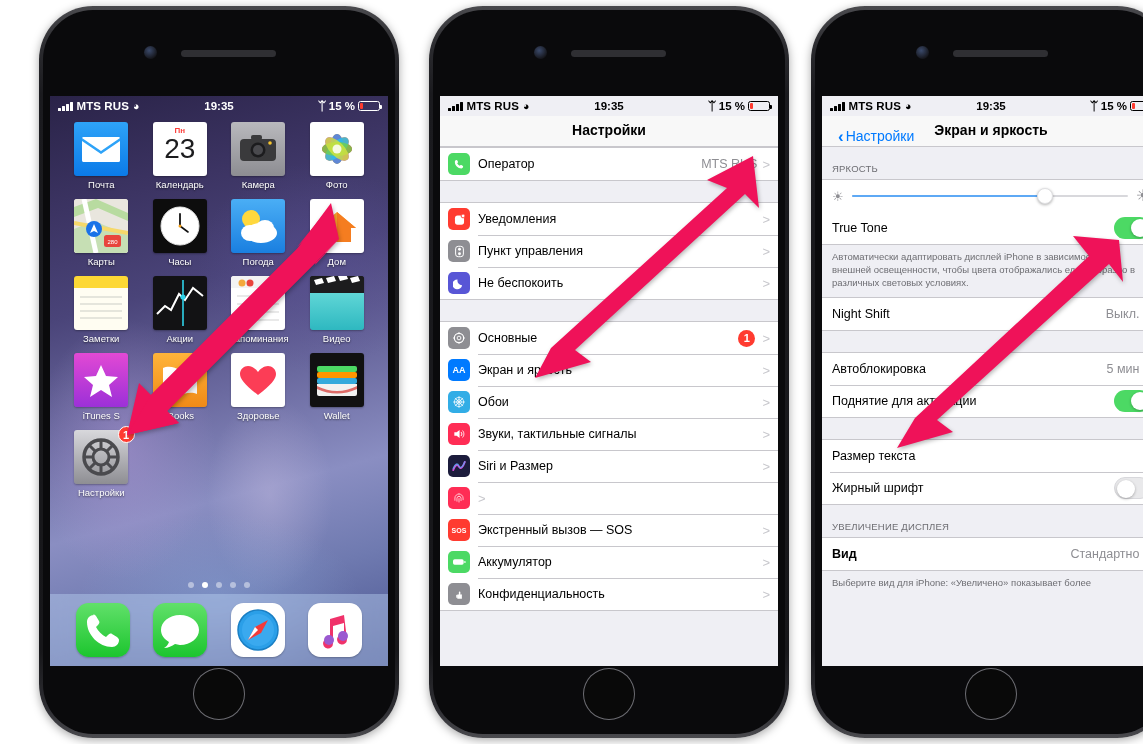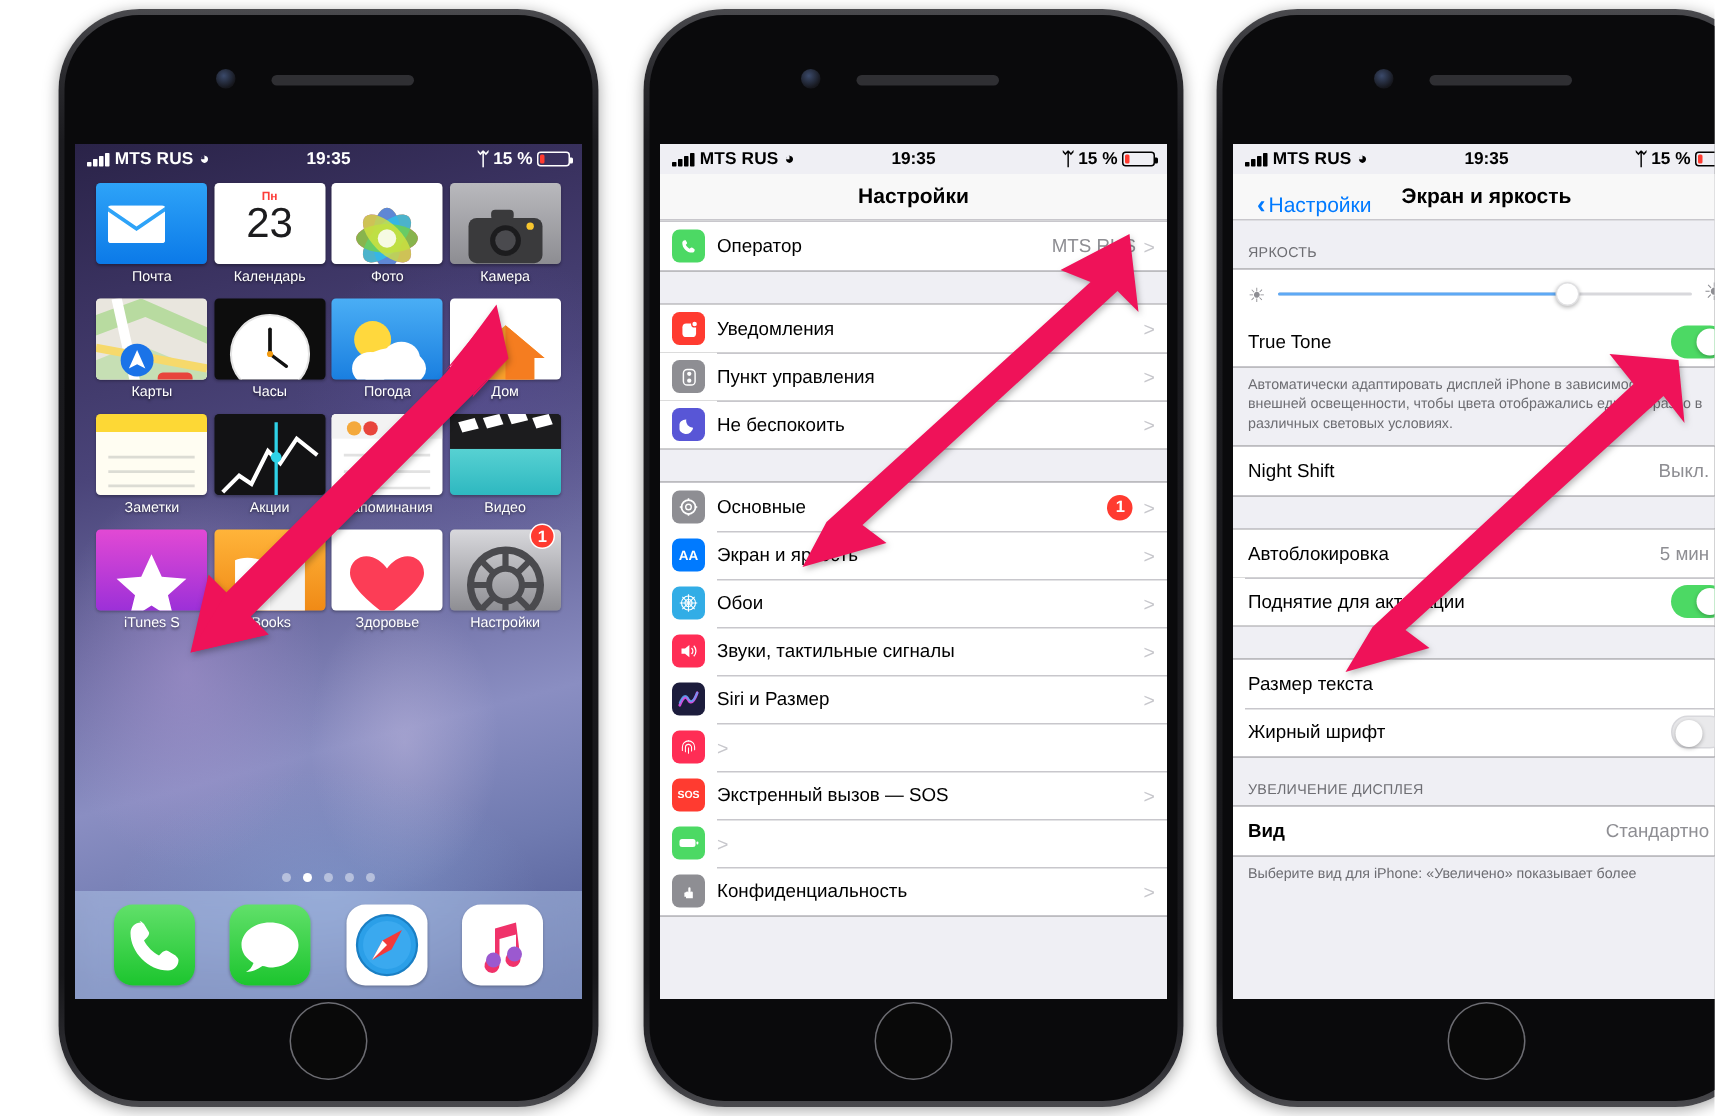--- a/index.html
+++ b/index.html
@@ -59,21 +59,21 @@
   .home:before { content:""; position:absolute; inset:0;
     background:
       radial-gradient(ellipse 140px 200px at 22% 62%, rgba(170,150,210,.55), transparent 65%),
       radial-gradient(ellipse 180px 160px at 78% 30%, rgba(90,80,150,.5), transparent 65%),
       radial-gradient(ellipse 200px 120px at 50% 88%, rgba(140,170,220,.45), transparent 70%),
       radial-gradient(ellipse 90px 140px at 65% 70%, rgba(200,190,225,.4), transparent 70%);}
   .hs-status { position:relative; z-index:3; }
   .grid { position:relative; z-index:2; padding:6px 12px 0; display:grid;
           grid-template-columns:repeat(4,1fr); row-gap:9px; }
   .app { display:flex; flex-direction:column; align-items:center; position:relative; }
-  .app .ic { width:74px; height:54px; border-radius:3px; position:relative;
+  .app .ic { width:54px; height:54px; border-radius:3px; position:relative;
              overflow:hidden; box-shadow:0 1px 2px rgba(0,0,0,.3); }
   .app .lb { margin-top:3px; font-size:9.5px; color:#fff; text-shadow:0 1px 2px rgba(0,0,0,.6);
              white-space:nowrap; }
   .badge { position:absolute; top:-4px; right:6px; min-width:17px; height:17px; border-radius:9px;
            background:#ff3b30; color:#fff; font-size:11px; font-weight:bold; line-height:17px;
            text-align:center; border:1.5px solid #fff; z-index:5; padding:0 3px; }
   .dots { position:absolute; left:0; right:0; bottom:78px; display:flex; justify-content:center;
           gap:8px; z-index:3; }
   .dots i { width:6px; height:6px; border-radius:50%; background:rgba(255,255,255,.45); }
   .dots i.on { background:#fff; }
@@ -220,49 +220,49 @@
               <div class="lb">Почта</div>
             </div>
             <div class="app">
               <div class="ic ic-cal">
                 <div class="d1">Пн</div>
                 <div class="d2">23</div>
               </div>
               <div class="lb">Календарь</div>
             </div>
             <div class="app">
+              <div class="ic ic-camera">
+                <svg viewBox="0 0 54 54">
+                    <rect x="9" y="17" width="36" height="22" rx="4" fill="#3a3a3c"></rect>
+                    <rect x="20" y="13" width="11" height="5" rx="2" fill="#3a3a3c"></rect>
+                    <circle cx="27" cy="28" r="7.5" fill="#1c1c1e"></circle>
+                    <circle cx="27" cy="28" r="5" fill="#4a4a4e"></circle>
+                    <circle cx="39" cy="21" r="1.8" fill="#f8c62e"></circle>
+                  </svg>
+              </div>
+              <div class="lb">Камера</div>
+            </div>
+            <div class="app">
               <div class="ic ic-photos">
                 <svg viewBox="0 0 54 54">
                     <g transform="translate(27,27)">
                   <ellipse rx="7" ry="15" fill="#f8c62e" transform="rotate(0)"></ellipse>
                   <ellipse rx="7" ry="15" fill="#f06c2b" transform="rotate(45)"></ellipse>
                   <ellipse rx="7" ry="15" fill="#ec3b5b" transform="rotate(90)"></ellipse>
                   <ellipse rx="7" ry="15" fill="#b13fc4" transform="rotate(135)"></ellipse>
                   <ellipse rx="7" ry="15" fill="#4e7fe8" transform="rotate(180)" opacity=".9"></ellipse>
                   <ellipse rx="7" ry="15" fill="#2fc0e8" transform="rotate(225)" opacity=".85"></ellipse>
                   <ellipse rx="7" ry="15" fill="#6fd34a" transform="rotate(270)" opacity=".8"></ellipse>
                   <ellipse rx="7" ry="15" fill="#d6e33b" transform="rotate(315)" opacity=".8"></ellipse>
                   <circle r="4.5" fill="#fff" opacity=".85"></circle>
                 </g>
                   </svg>
               </div>
               <div class="lb">Фото</div>
             </div>
-            <div class="app">
-              <div class="ic ic-camera">
-                <svg viewBox="0 0 54 54">
-                    <rect x="9" y="17" width="36" height="22" rx="4" fill="#3a3a3c"></rect>
-                    <rect x="20" y="13" width="11" height="5" rx="2" fill="#3a3a3c"></rect>
-                    <circle cx="27" cy="28" r="7.5" fill="#1c1c1e"></circle>
-                    <circle cx="27" cy="28" r="5" fill="#4a4a4e"></circle>
-                    <circle cx="39" cy="21" r="1.8" fill="#f8c62e"></circle>
-                  </svg>
-              </div>
-              <div class="lb">Камера</div>
-            </div>
 
             <div class="app">
               <div class="ic ic-maps">
                 <svg viewBox="0 0 54 54">
                     <rect width="54" height="54" fill="#e9e6de"></rect>
                   <path d="M0 8 L22 0 L54 14 L54 22 L24 9 L0 18 Z" fill="#b8dba0"></path>
                   <path d="M0 30 L20 22 L54 36 L54 54 L0 54 Z" fill="#c6dfb4"></path>
                   <path d="M10 0 L22 54" stroke="#fff" stroke-width="5" fill="none"></path>
                   <path d="M0 24 L54 34" stroke="#f6d96b" stroke-width="4" fill="none"></path>
                   <circle cx="20" cy="30" r="8" fill="#1a73e8"></circle>
@@ -377,20 +377,32 @@
               </div>
               <div class="lb">iBooks</div>
             </div>
             <div class="app">
               <div class="ic ic-health">
                 <svg viewBox="0 0 54 54">
                     <path d="M27 42 C14 32 9 26 9 21 C9 16 13 13 17 13 C21 13 25 16 27 19 C29 16 33 13 37 13 C41 13 45 16 45 21 C45 26 40 32 27 42 Z" fill="#fc3d56"></path>
                   </svg>
               </div>
               <div class="lb">Здоровье</div>
+            </div>
+            <div class="app">
+              <div class="ic ic-wallet">
+                <svg viewBox="0 0 54 54">
+                    <rect x="7" y="13" width="40" height="6" rx="2" fill="#4cd964"></rect>
+                  <rect x="7" y="19" width="40" height="6" rx="2" fill="#ff9500"></rect>
+                  <rect x="7" y="25" width="40" height="6" rx="2" fill="#34aadc"></rect>
+                  <path d="M7 31 h40 v10 a2 2 0 0 1 -2 2 h-36 a2 2 0 0 1 -2 -2 z" fill="#f2f2f0"></path>
+                  <path d="M7 33 q20 10 40 0 v3 q-20 9 -40 0 z" fill="#d9534f" opacity=".85"></path>
+                  </svg>
+              </div>
+              <div class="lb">Wallet</div>
             </div>
 
             <div class="app">
               <div class="badge">1</div>
               <div class="ic ic-settings">
                 <svg viewBox="0 0 54 54">
                     <circle cx="27" cy="27" r="17" fill="none" stroke="#4a4a4e" stroke-width="3.5"></circle>
                   <circle cx="27" cy="27" r="8" fill="none" stroke="#4a4a4e" stroke-width="3"></circle>
                   <g stroke="#4a4a4e" stroke-width="3">
                     <line x1="27" y1="10" x2="27" y2="19"></line>
@@ -615,20 +627,21 @@
                 <div class="rlabel">Экстренный вызов — SOS</div>
                 <div class="chev">&gt;</div>
               </div>
               <div class="row">
                 <div class="rico i-batt">
                   <svg width="16" height="16" viewBox="0 0 24 24">
                       <rect x="3" y="8" width="16" height="8" rx="2.5" fill="#fff"></rect>
                       <rect x="20" y="10.5" width="1.8" height="3" rx=".8" fill="#fff"></rect>
                     </svg>
                 </div>
+                <div class="rlabel">Аккумулятор</div>
                 <div class="chev">&gt;</div>
               </div>
               <div class="row">
                 <div class="rico i-priv">
                   <svg width="13" height="13" viewBox="0 0 24 24">
                       <path d="M8 20 v-7 a1.4 1.4 0 0 1 2.8 0 v-5 a1.4 1.4 0 0 1 2.8 0 v5 a1.4 1.4 0 0 1 2.8 0 v7 z" fill="#fff"></path>
                       <path d="M6 14 a1.4 1.4 0 0 1 2.8 0 v4 h-2.8 z" fill="#fff"></path>
                     </svg>
                 </div>
                 <div class="rlabel">Конфиденциальность</div>

